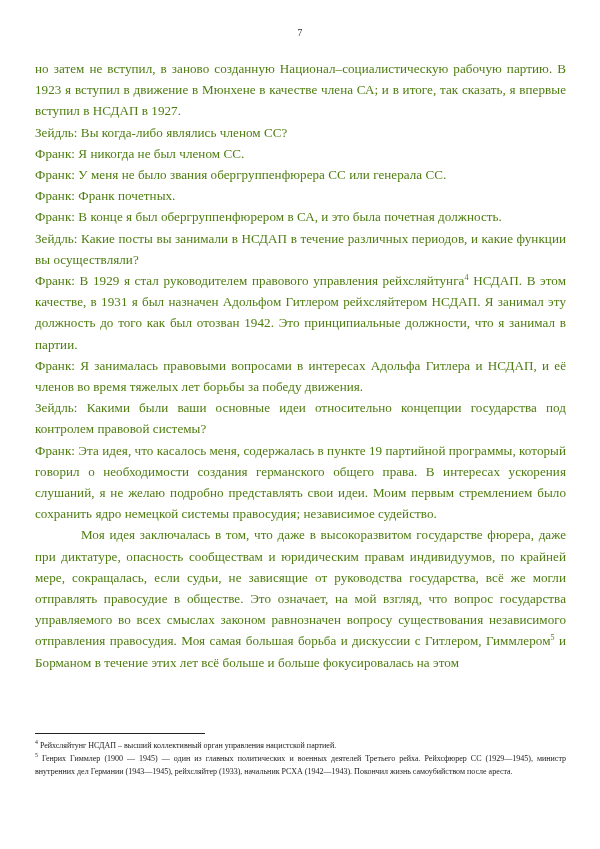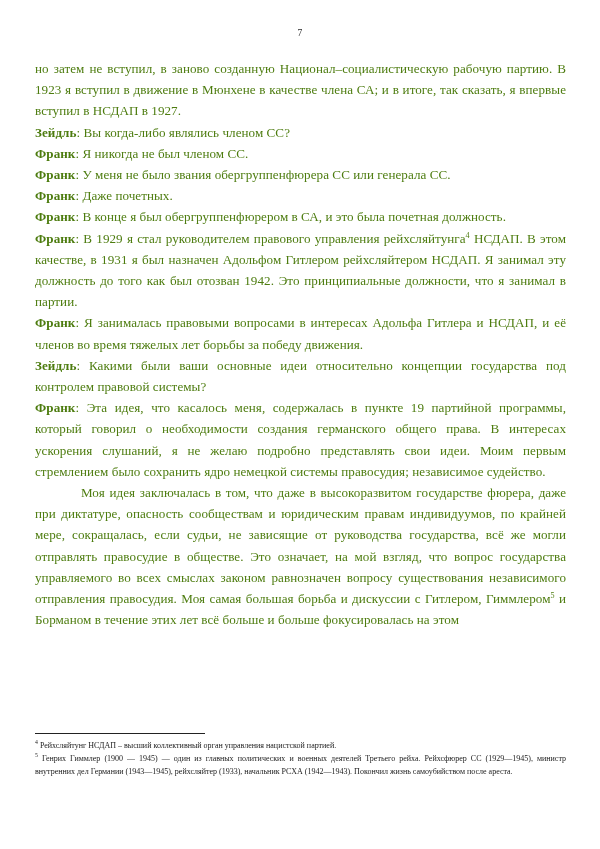--- a/index.html
+++ b/index.html
@@ -45,21 +45,21 @@
     text-justify: inter-word;
     color: #4d7c0f;
     letter-spacing: 0.05px;
   }
 
   p.para.indented {
     text-indent: 46px;
   }
 
   .speaker {
-    font-weight: bold;
+    font-weight: normal;
   }
 
   sup {
     font-size: 0.62em;
     vertical-align: super;
     line-height: 0;
   }
 
   .footnotes {
     position: absolute;
@@ -101,25 +101,26 @@
     <p class="para"><span>но затем не вступил, в заново созданную Национал–социалистическую рабочую партию. В 1923 я вступил в движение в Мюнхене в качестве члена СА; и в итоге, так сказать, я впервые вступил в НСДАП в 1927.</span></p>
 
     <p class="para"><span class="speaker">Зейдль</span><span>: Вы когда-либо являлись членом СС?</span></p>
 
     <p class="para"><span class="speaker">Франк</span><span>: Я никогда не был членом СС.</span></p>
 
 
     <p class="para"><span class="speaker">Франк</span><span>: У меня не было звания обергруппенфюрера СС или генерала СС.</span></p>
 
 
-    <p class="para"><span class="speaker">Франк</span><span>: Даже почетных.</span></p>
+    <p class="para"><span class="speaker">Франк</span><span>: Франк почетных.</span></p>
 
 
     <p class="para"><span class="speaker">Франк</span><span>: В конце я был обергруппенфюрером в СА, и это была почетная должность.</span></p>
 
+    <p class="para"><span class="speaker">Зейдль</span><span>: Какие посты вы занимали в НСДАП в течение различных периодов, и какие функции вы осуществляли?</span></p>
 
     <p class="para"><span class="speaker">Франк</span><span>: В 1929 я стал руководителем правового управления рейхсляйтунга</span><sup>4</sup><span> НСДАП. В этом качестве, в 1931 я был назначен Адольфом Гитлером рейхсляйтером НСДАП. Я занимал эту должность до того как был отозван 1942. Это принципиальные должности, что я занимал в партии.</span></p>
 
 
     <p class="para"><span class="speaker">Франк</span><span>: Я занималась правовыми вопросами в интересах Адольфа Гитлера и НСДАП, и её членов во время тяжелых лет борьбы за победу движения.</span></p>
 
     <p class="para"><span class="speaker">Зейдль</span><span>: Какими были ваши основные идеи относительно концепции государства под контролем правовой системы?</span></p>
 
     <p class="para"><span class="speaker">Франк</span><span>: Эта идея, что касалось меня, содержалась в пункте 19 партийной программы, который говорил о необходимости создания германского общего права. В интересах ускорения слушаний, я не желаю подробно представлять свои идеи. Моим первым стремлением было сохранить ядро немецкой системы правосудия; независимое судейство.</span></p>
 

